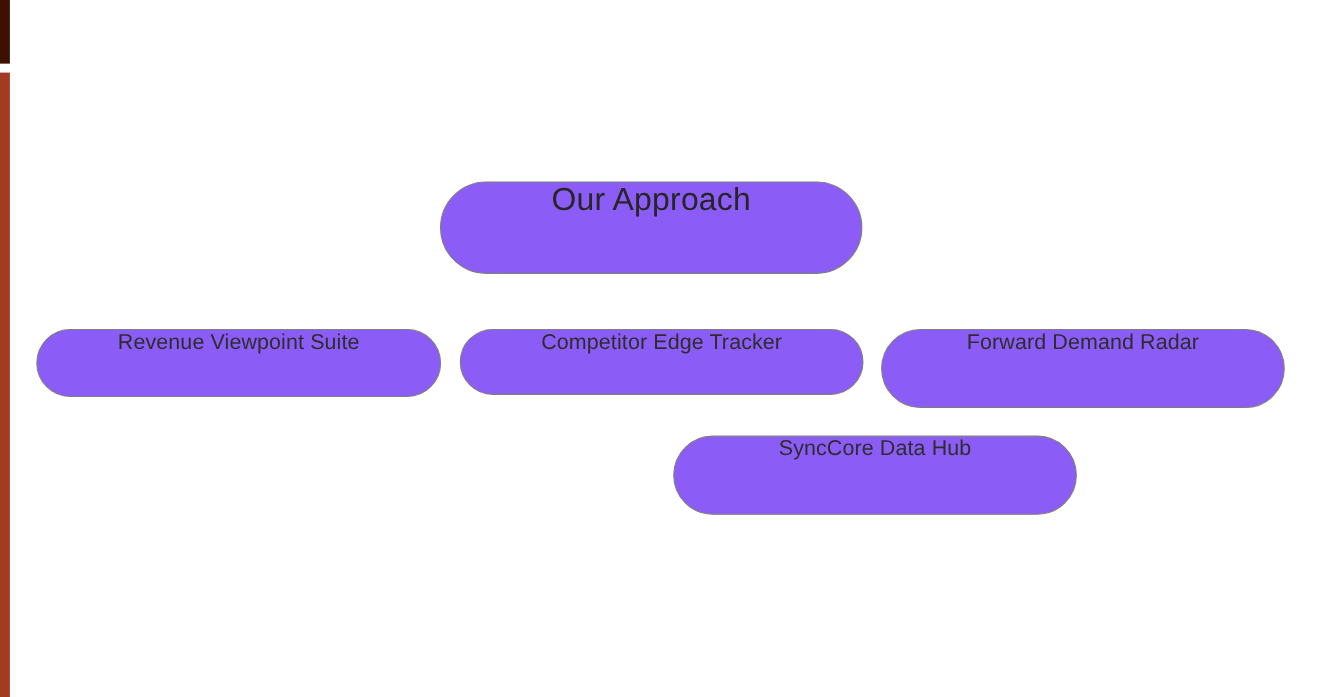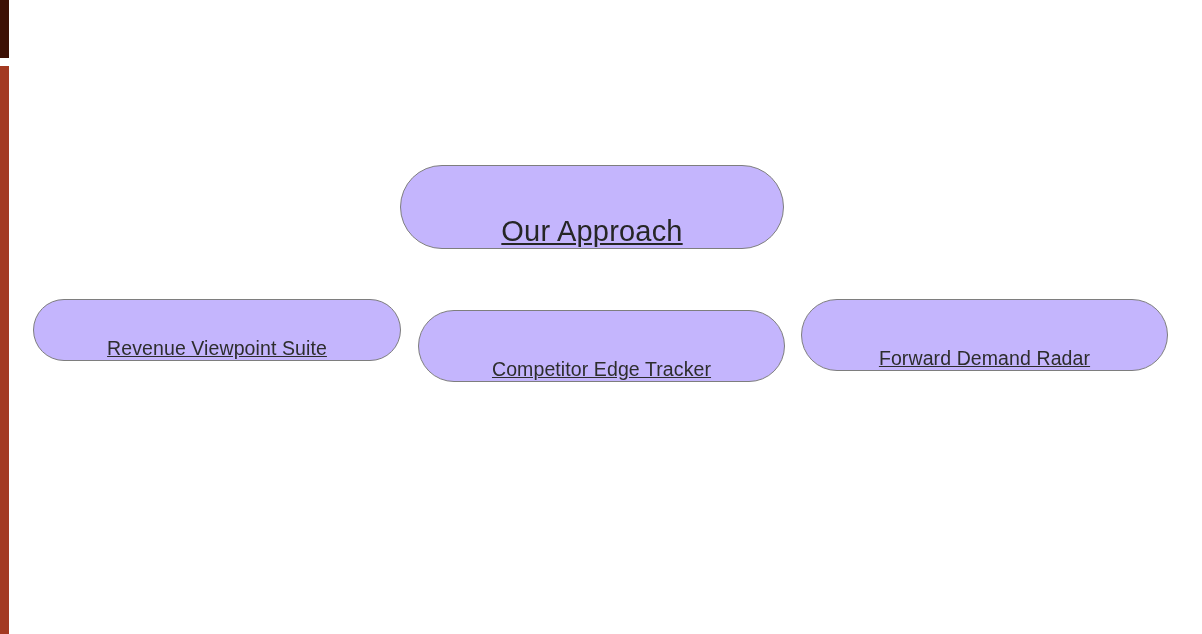--- a/index.html
+++ b/index.html
@@ -46,31 +46,30 @@
     position: absolute;
     left: 0;
     top: 0;
     width: 1202px;
     height: 634px;
   }
 
   .node {
     position: absolute;
     box-sizing: border-box;
-    background: #c4b5fd;
+    background: #8b5cf6;
     border: 1.3px solid #7e7e7e;
     border-radius: 44px;
     display: flex;
-    align-items: flex-end;
+    align-items: flex-start;
     justify-content: center;
     color: #2d2d2d;
     text-align: center;
     white-space: nowrap;
     letter-spacing: 0.1px;
-    text-decoration: underline;
   }
 
   .node.root {
     border-radius: 48px;
     font-size: 29px;
     color: #262626;
     letter-spacing: 0.2px;
   }
 
   .node.leaf {
@@ -87,23 +86,23 @@
 
   
   #node-revenue-viewpoint-suite {
     left: 33px;
     top: 299px;
     width: 368px;
     height: 62px;
   }
   #node-competitor-edge-tracker {
     left: 418px;
-    top: 310px;
+    top: 299px;
     width: 367px;
-    height: 72px;
+    height: 60px;
   }
   #node-forward-demand-radar {
     left: 801px;
     top: 299px;
     width: 367px;
     height: 72px;
   }
 
   
   #node-smart-rate-engine {
@@ -138,14 +137,17 @@
 
   <div class="node leaf" id="node-competitor-edge-tracker">
     <span>Competitor Edge Tracker</span>
   </div>
 
   <div class="node leaf" id="node-forward-demand-radar">
     <span>Forward Demand Radar</span>
   </div>
 
 
+  <div class="node leaf" id="node-synccore-data-hub">
+    <span>SyncCore Data Hub</span>
+  </div>
 
 </div>
 
 </body></html>

